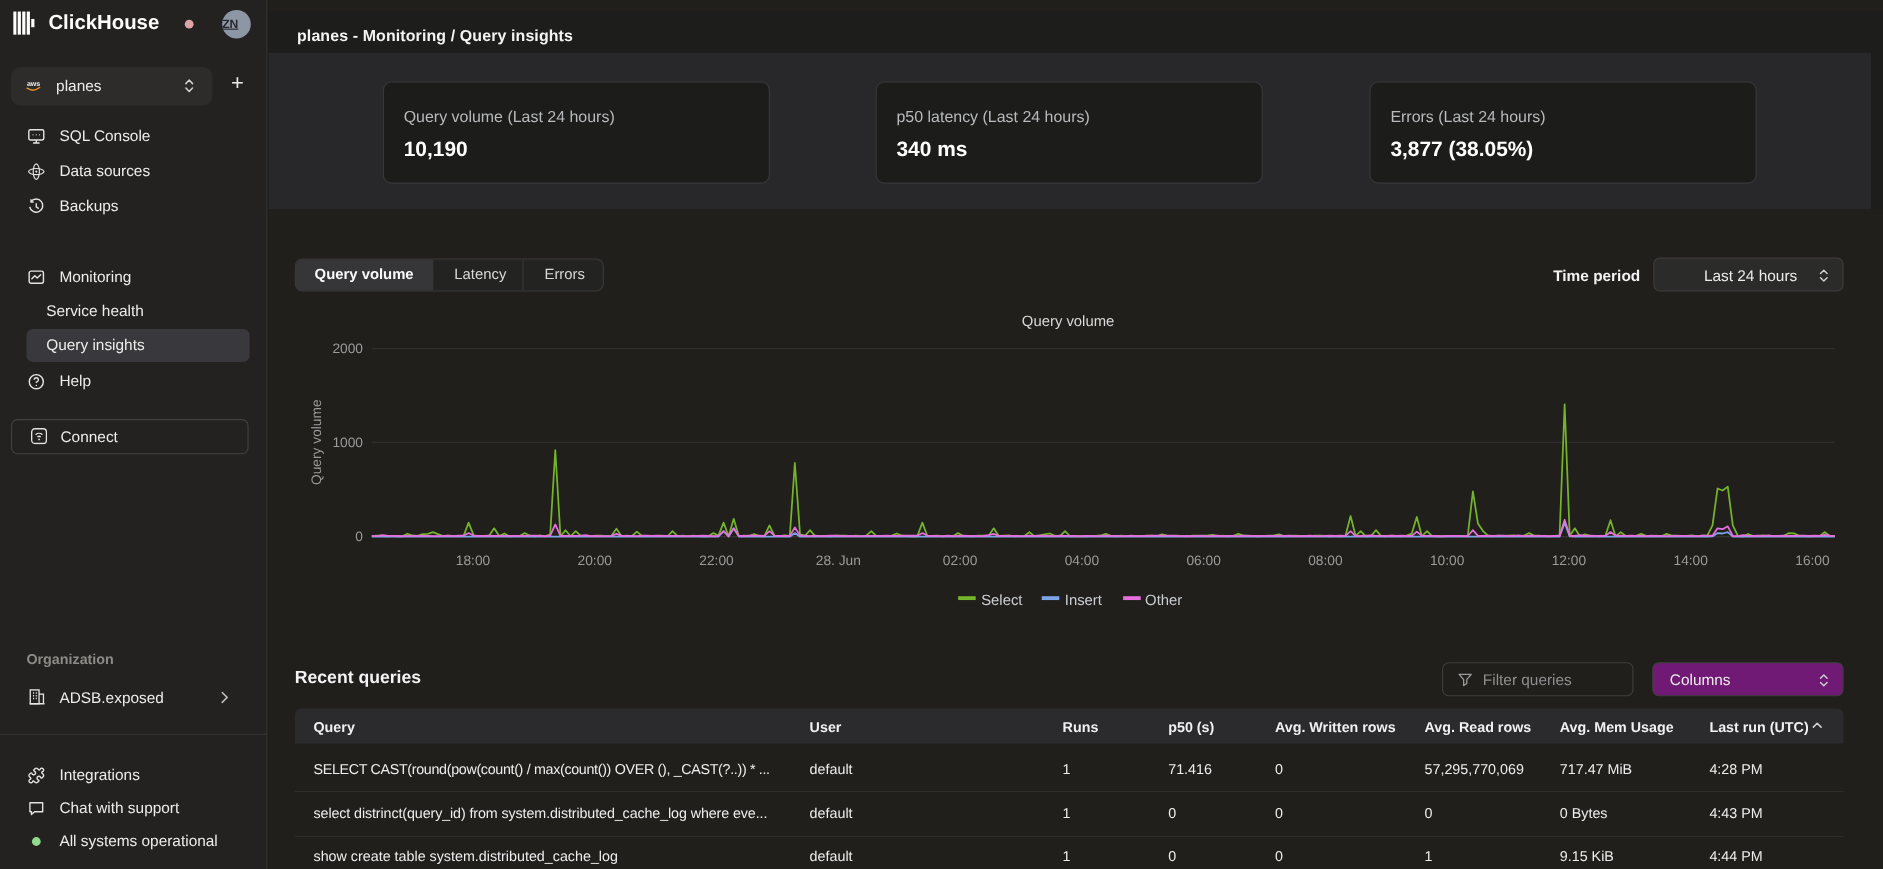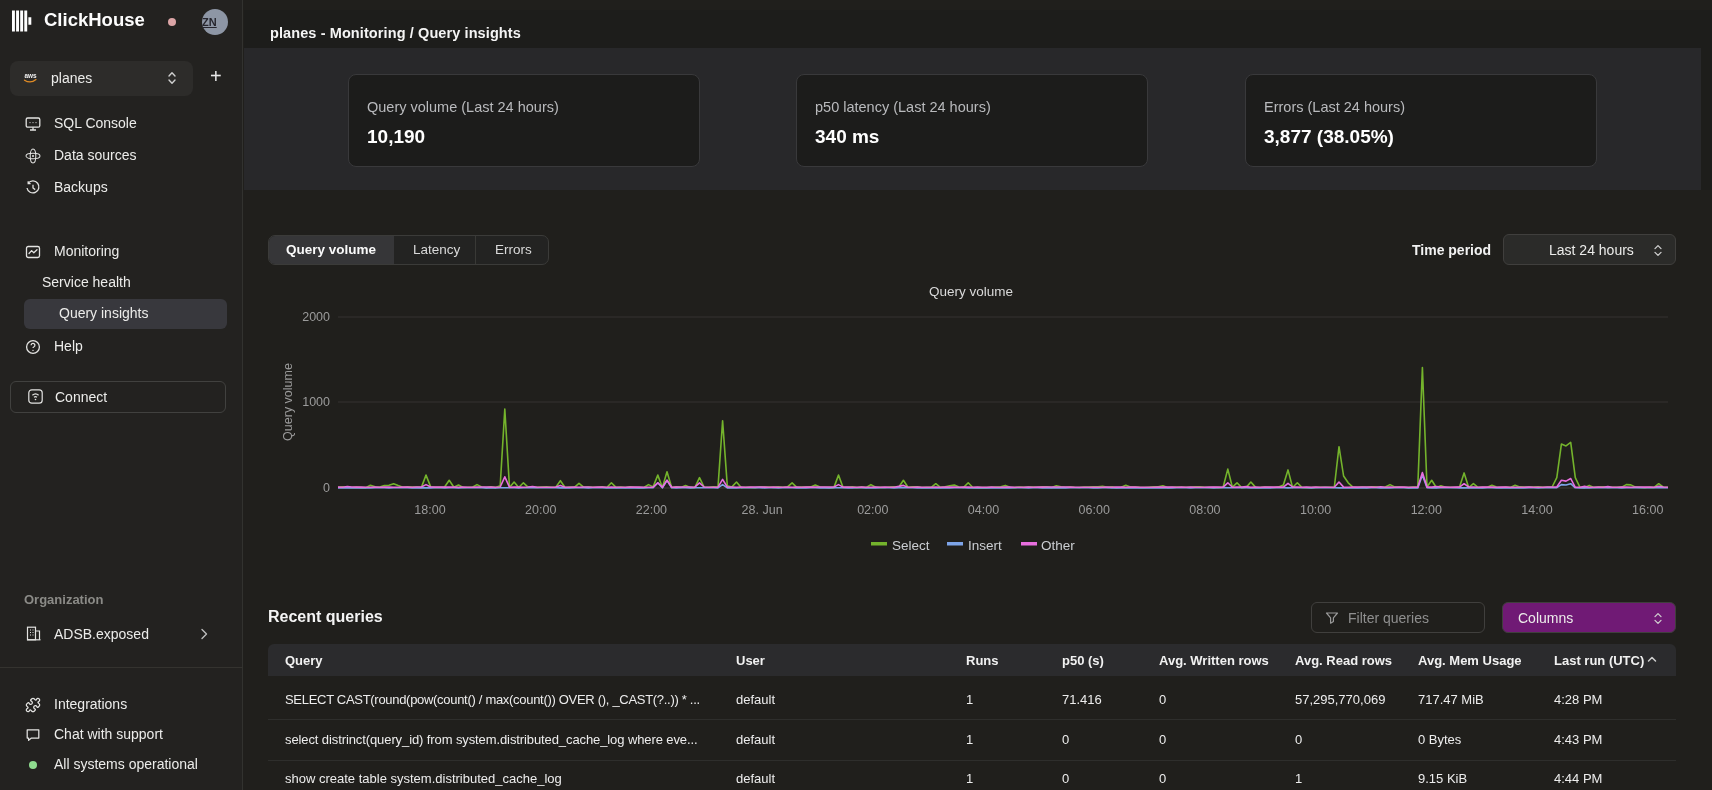--- a/index.html
+++ b/index.html
@@ -80,21 +80,21 @@
     <svg class="ic" viewBox="0 0 16 16" fill="none" stroke="#e3e3e1" stroke-width="1.3">
       <rect x="1.5" y="2.5" width="13" height="11" rx="1.8"></rect>
       <path d="M4 9.5 L6.6 6.6 L8.8 8.8 L12 5.8" stroke-linecap="round" stroke-linejoin="round"></path>
     </svg>
     <div class="tx">Monitoring</div>
   </div>
   <div class="nav-item" style="top:268px; height:30px;">
     <div class="tx" style="top:6px; left:42px;">Service health</div>
   </div>
   <div class="abs" style="left:24px; top:299px; width:203px; height:30px; background:#38383d; border-radius:6px;"></div>
-  <div class="nav-item" style="top:299px; height:16px;margin-left:17px;">
+  <div class="nav-item" style="top:299px; height:16px;">
     <div class="tx" style="top:6px; left:42px;">Query insights</div>
   </div>
   <div class="nav-item" style="top:331px;">
     <svg class="ic" viewBox="0 0 16 16" fill="none" stroke="#e3e3e1" stroke-width="1.3">
       <circle cx="8" cy="8" r="6.4"></circle>
       <path d="M6.1 6.2 a1.9 1.9 0 1 1 2.6 1.8 c-0.5 0.25 -0.7 0.55 -0.7 1.1"></path>
       <circle cx="8" cy="11.4" r="0.7" fill="#e3e3e1" stroke="none"></circle>
     </svg>
     <div class="tx">Help</div>
   </div>

